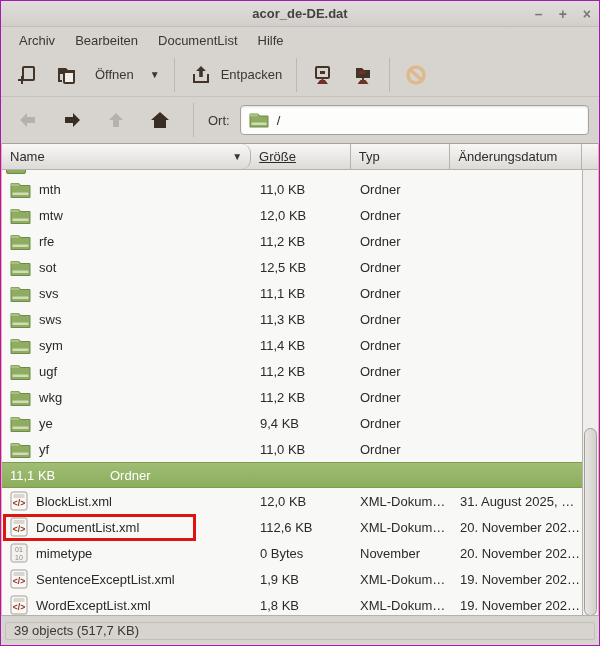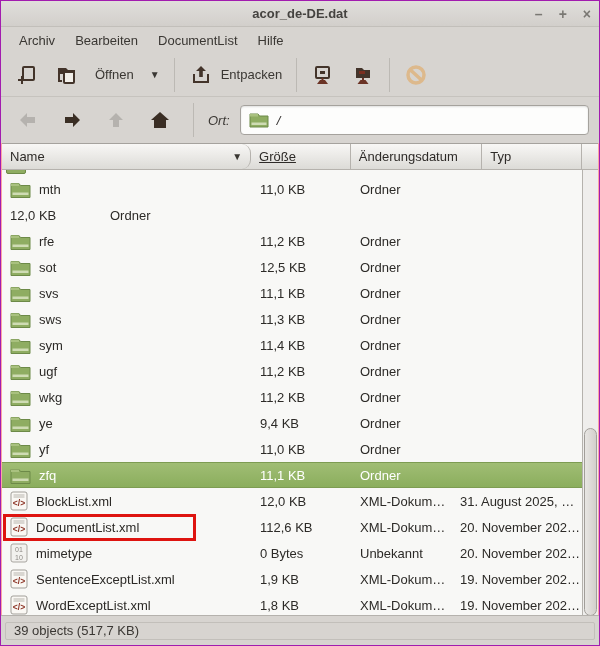--- a/index.html
+++ b/index.html
@@ -13,21 +13,21 @@
   
   .menubar{height:26px;display:flex;align-items:center;padding-left:8px;background:#d7d4d0;}
   .menuitem{padding:4px 10px;font-size:13px;color:#3a3733;}
   
   .toolbar{height:44px;display:flex;align-items:center;padding:0 6px;background:#d7d4d0;border-bottom:1px solid #c6c3be;}
   .tbtn{display:flex;align-items:center;gap:8px;padding:6px 8px;border-radius:3px;}
   .tbtn span.lbl{font-size:13px;color:#3a3733;}
   .tsep{width:1px;height:34px;background:#bcb9b4;margin:0 6px;}
   .dis{opacity:.55;}
   
-  .navbar{height:46px;display:flex;align-items:center;padding:0 10px;background:#d7d4d0;font-style:italic;}
+  .navbar{height:46px;display:flex;align-items:center;padding:0 10px;background:#d7d4d0;}
   .navbtn{width:34px;height:30px;display:flex;align-items:center;justify-content:center;margin-right:10px;}
   .loclabel{font-size:13px;color:#3a3733;margin:0 10px 0 8px;}
   .locentry{flex:1;height:30px;background:#fdfdfc;border:1px solid #a5a29d;border-radius:4px;display:flex;align-items:center;padding:0 8px;box-shadow:inset 0 1px 2px rgba(0,0,0,.12);}
   .locentry .path{font-size:13px;color:#2c2a27;margin-left:8px;}
   
   .listframe{position:absolute;left:1px;right:1px;top:142px;height:474px;border:1px solid #a5a29d;border-left:none;border-right:none;background:#f8f8f6;}
   .header{height:26px;display:flex;background:linear-gradient(#f8f7f5,#dcdbd7);border-bottom:1px solid #b5b2ad;}
   .hcell{display:flex;align-items:center;padding:0 8px;font-size:13px;color:#2e2b28;border-right:1px solid #b5b2ad;position:relative;}
   .hcell .sort{margin-left:auto;font-size:10px;color:#3a3733;}
   .listbody{position:absolute;top:26px;left:0;right:16px;bottom:0;overflow:hidden;background:#f8f8f6;}
@@ -180,25 +180,25 @@
 
   <div class="listframe">
     <div class="header" id="header">
         <div class="hcell" style="width: 250px; border-radius: 9px;">
           <span>Name</span>
           <span class="sort">▼</span>
         </div>
         <div class="hcell" style="width: 100px; text-decoration: underline;">
           <span>Größe</span>
         </div>
+        <div class="hcell" style="width: 100px;">
+          <span>Typ</span>
+        </div>
         <div class="hcell" style="width: 132px;">
           <span>Änderungsdatum</span>
-        </div>
-        <div class="hcell" style="width: 100px;">
-          <span>Typ</span>
         </div>
         <div class="hcell hstub"></div>
       </div>
     <div class="listbody" id="listbody">
         <div class="partial">
           <div class="stub"></div>
         </div>
         <div class="row">
           <div class="cell c-name">
             <span>
@@ -208,20 +208,30 @@
                 <rect x="2.5" y="11.5" width="16" height="2.5" fill="#cfdcb4"></rect>
               </svg>
             </span>
             <span>mth</span>
           </div>
           <div class="cell c-size">11,0 KB</div>
           <div class="cell c-type">Ordner</div>
           <div class="cell c-mod"></div>
         </div>
         <div class="row">
+          <div class="cell c-name">
+            <span>
+              <svg width="21" height="17" viewBox="0 0 21 17">
+                <path d="M1 2.5h8l1.5 2H20v12H1z" fill="#8fad62" stroke="#6d8a48"></path>
+                <rect x="1" y="2.5" width="8" height="2.5" fill="#a9c17f"></rect>
+                <rect x="2.5" y="11.5" width="16" height="2.5" fill="#cfdcb4"></rect>
+              </svg>
+            </span>
+            <span>mtw</span>
+          </div>
           <div class="cell c-size">12,0 KB</div>
           <div class="cell c-type">Ordner</div>
           <div class="cell c-mod"></div>
         </div>
         <div class="row">
           <div class="cell c-name">
             <span>
               <svg width="21" height="17" viewBox="0 0 21 17">
                 <path d="M1 2.5h8l1.5 2H20v12H1z" fill="#8fad62" stroke="#6d8a48"></path>
                 <rect x="1" y="2.5" width="8" height="2.5" fill="#a9c17f"></rect>
@@ -348,30 +358,20 @@
                 <rect x="2.5" y="11.5" width="16" height="2.5" fill="#cfdcb4"></rect>
               </svg>
             </span>
             <span>yf</span>
           </div>
           <div class="cell c-size">11,0 KB</div>
           <div class="cell c-type">Ordner</div>
           <div class="cell c-mod"></div>
         </div>
         <div class="row sel">
-          <div class="cell c-name">
-            <span>
-              <svg width="21" height="17" viewBox="0 0 21 17">
-                <path d="M1 2.5h8l1.5 2H20v12H1z" fill="#8fad62" stroke="#6d8a48"></path>
-                <rect x="1" y="2.5" width="8" height="2.5" fill="#a9c17f"></rect>
-                <rect x="2.5" y="11.5" width="16" height="2.5" fill="#cfdcb4"></rect>
-              </svg>
-            </span>
-            <span>zfq</span>
-          </div>
           <div class="cell c-size">11,1 KB</div>
           <div class="cell c-type">Ordner</div>
           <div class="cell c-mod"></div>
         </div>
         <div class="row">
           <div class="cell c-name">
             <span>
               <svg width="18" height="20" viewBox="0 0 18 20">
                 <rect x="1" y="1" width="16" height="18" rx="2" fill="#faf8f4" stroke="#a29f99"></rect>
                 <path d="M3.5 4h11M3.5 6h11" stroke="#b8b5ae"></path>
@@ -405,21 +405,21 @@
             <span>
               <svg width="18" height="20" viewBox="0 0 18 20">
                 <rect x="1" y="1" width="16" height="18" rx="2" fill="#f2f1ee" stroke="#a8a5a0"></rect>
                 <text x="9" y="9" text-anchor="middle" font-size="7" font-family="DejaVu Sans Mono, monospace" fill="#8e8b86">01</text>
                 <text x="9" y="16.5" text-anchor="middle" font-size="7" font-family="DejaVu Sans Mono, monospace" fill="#8e8b86">10</text>
               </svg>
             </span>
             <span>mimetype</span>
           </div>
           <div class="cell c-size">0 Bytes</div>
-          <div class="cell c-type">Unbekannt</div>
+          <div class="cell c-type">November</div>
           <div class="cell c-mod">20. November 202…</div>
         </div>
         <div class="row">
           <div class="cell c-name">
             <span>
               <svg width="18" height="20" viewBox="0 0 18 20">
                 <rect x="1" y="1" width="16" height="18" rx="2" fill="#faf8f4" stroke="#a29f99"></rect>
                 <path d="M3.5 4h11M3.5 6h11" stroke="#b8b5ae"></path>
                 <text x="9" y="14.5" text-anchor="middle" font-size="8.5" font-family="DejaVu Sans Mono, monospace" font-weight="bold" fill="#8a3022">&lt;/&gt;</text>
               </svg>

